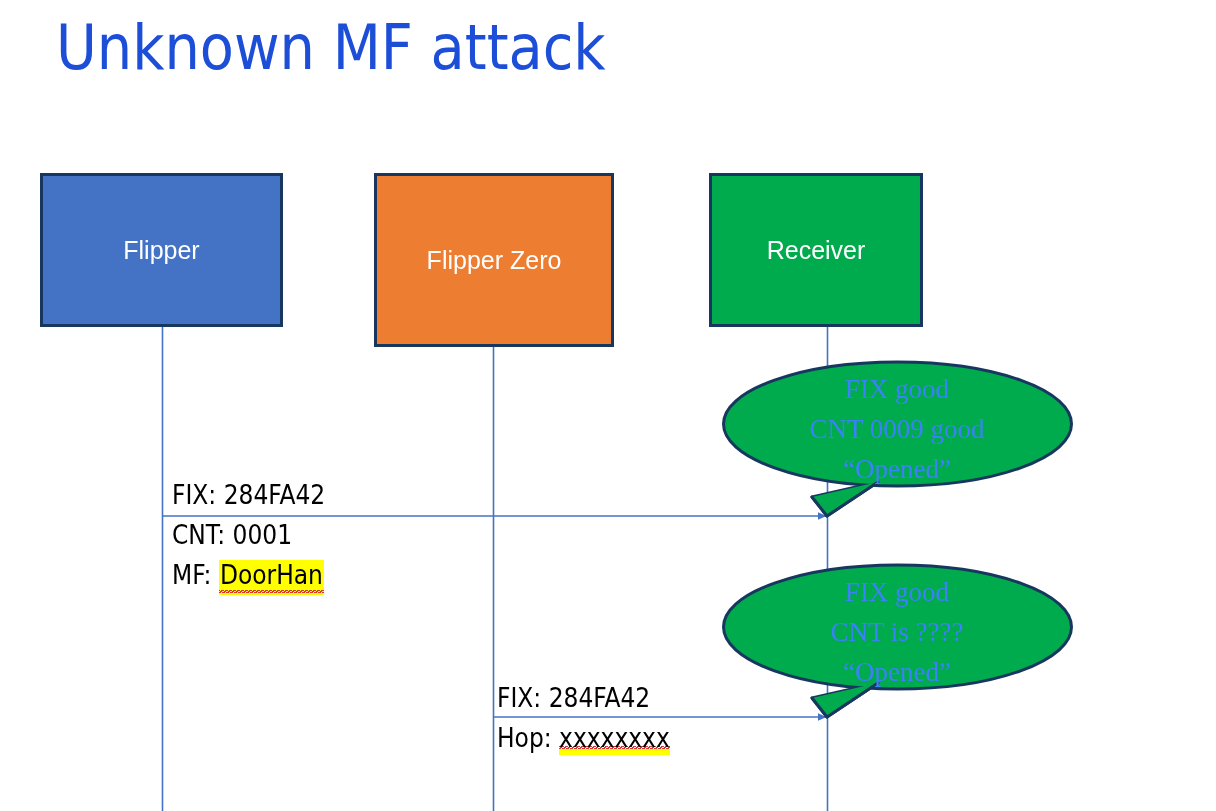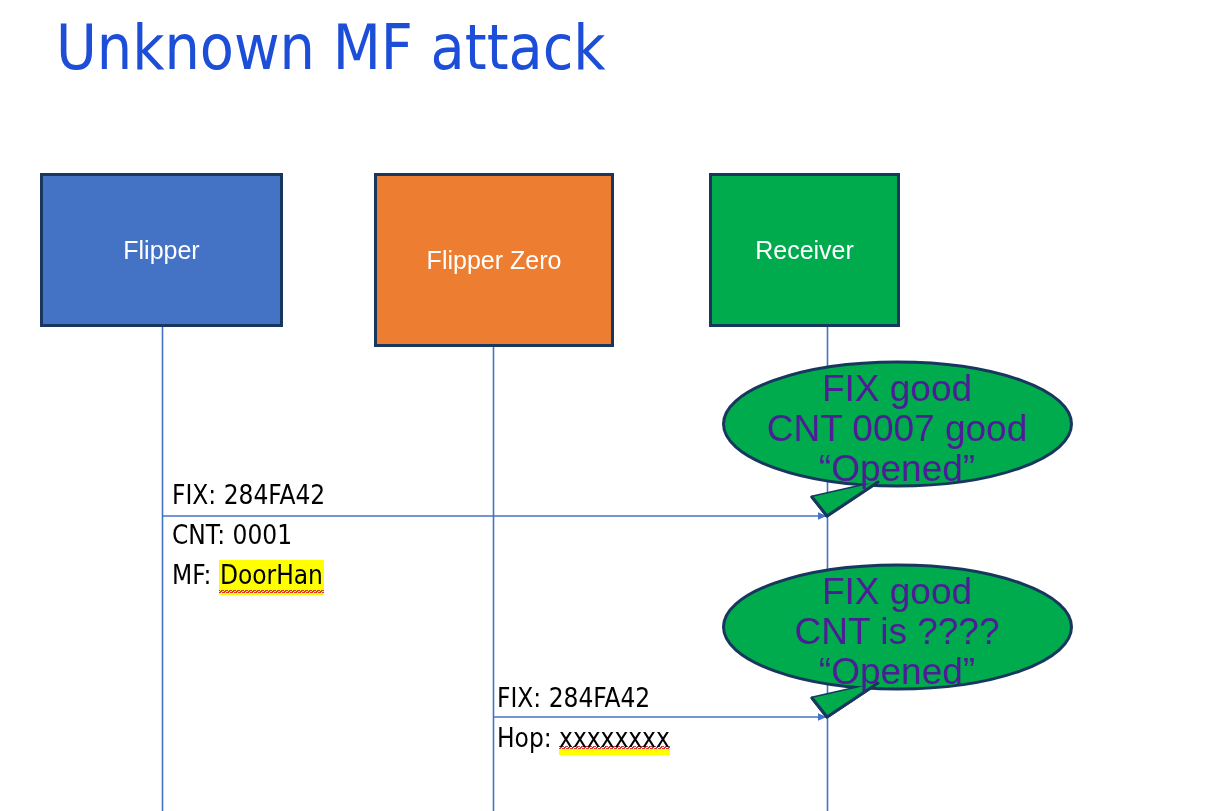--- a/index.html
+++ b/index.html
@@ -53,21 +53,21 @@
   .actor-label {
     color: #ffffff;
     font-size: 25px;
     font-weight: 400;
     font-family: "Liberation Sans", sans-serif;
     text-align: center;
     line-height: 30px;
   }
   #actor-remote  { left: 40px;  top: 173px; width: 243px; height: 154px; background: #4472C4; }
   #actor-flipper { left: 374px; top: 173px; width: 240px; height: 174px; background: #ED7D31; }
-  #actor-receiver{ left: 709px; top: 173px; width: 191px; height: 154px; background: #00AB4E; }
+  #actor-receiver{ left: 709px; top: 173px; width: 214px; height: 154px; background: #00AB4E; }
 
   
   .msg-block {
     position: absolute;
     color: #000000;
     font-size: 26px;
     line-height: 40px;
     font-family: "DejaVu Sans Condensed", "Liberation Sans", sans-serif;
     white-space: nowrap;
   }
@@ -106,24 +106,24 @@
     background-position: left bottom 6px, left bottom 0px;
     padding-bottom: 2px;
     margin-top: 15px;
   }
 
   
   .bubble-text {
     position: absolute;
     width: 350px;
     text-align: center;
-    color: #4c1d95;
-    font-size: 37px;
+    color: #3b82f6;
+    font-size: 27px;
     line-height: 40px;
-    font-family: Liberation Sans, sans-serif;
+    font-family: Liberation Serif, serif;
     pointer-events: none;
   }
   .bubble-text span { display: block; }
   #bubble1-text { left: 722px; top: 369px; }
   #bubble2-text { left: 722px; top: 572px; }
 </style>
 </head>
 <body>
 
 <div id="slide">
@@ -197,21 +197,21 @@
       <span>284FA42</span>
     </span>
     <span class="msg-line">
       <span>Hop:</span>
       <span class="hl-under">xxxxxxxx</span>
     </span>
   </div>
 
   <div class="bubble-text" id="bubble1-text">
     <span>FIX good</span>
-    <span>CNT 0007 good</span>
+    <span>CNT 0009 good</span>
     <span>“Opened”</span>
   </div>
 
   <div class="bubble-text" id="bubble2-text">
     <span>FIX good</span>
     <span>CNT is ????</span>
     <span>“Opened”</span>
   </div>
 
 </div>

